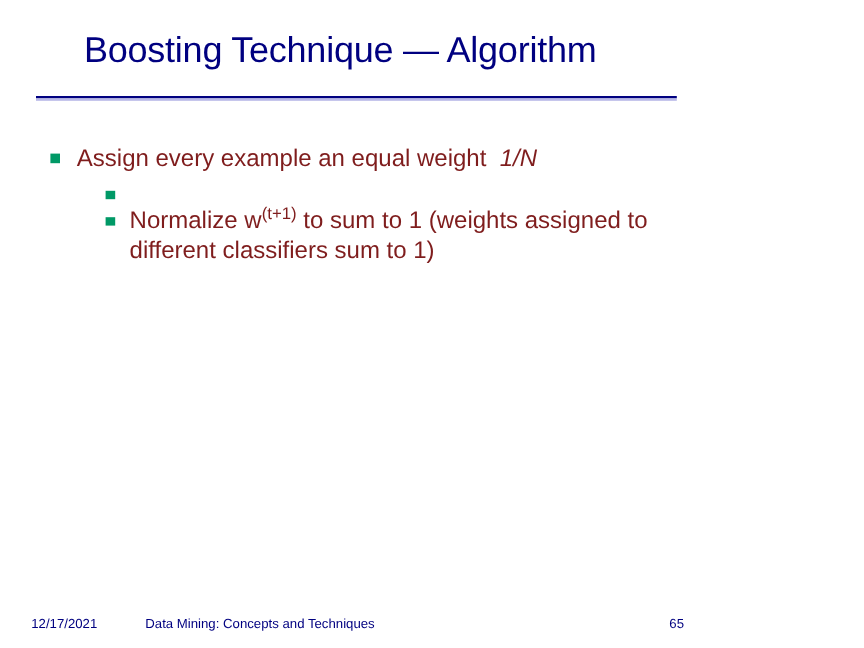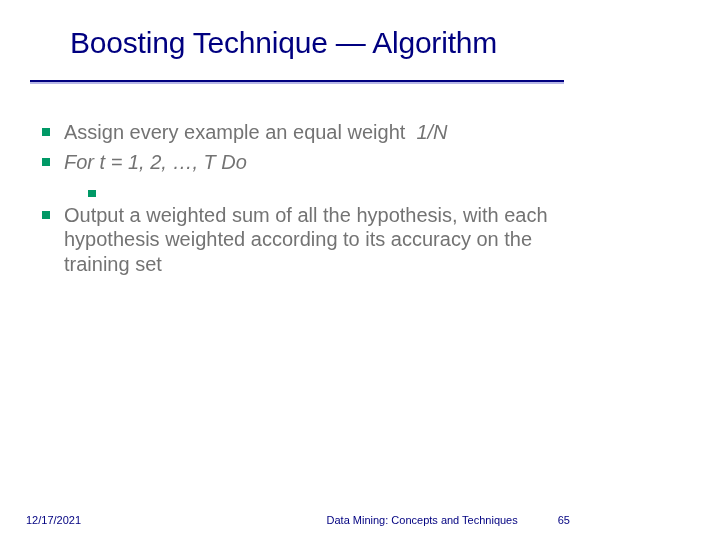--- a/index.html
+++ b/index.html
@@ -44,21 +44,21 @@
     height: 2px;
     background: #b8b8e8;
   }
   .body {
     position: absolute;
     top: 120px;
     left: 42px;
     right: 38px;
     font-size: 20px;
     line-height: 1.22;
-    color: #737373;
+    color: #7f1d1d;
   }
   .row {
     display: flex;
     align-items: flex-start;
     margin-bottom: 6px;
   }
   .bullet {
     width: 8px;
     height: 8px;
     background: #009966;
@@ -85,21 +85,21 @@
     left: 26px;
     right: 22px;
     display: flex;
     justify-content: space-between;
     align-items: flex-end;
     font-size: 11px;
     color: #000080;
     font-family: "Tahoma", "Verdana", sans-serif;
     gap: 40px;
   }
-  .footer .center { flex:1; text-align:right; }
+  .footer .center { flex:1; text-align:left; }
 </style>
 </head>
 <body>
 <div class="slide">
 
   <div class="title">Boosting Technique — Algorithm</div>
 
   <div class="rule">
     <div class="dark"></div>
     <div class="light"></div>
@@ -107,35 +107,33 @@
 
   <div class="body">
 
     <div class="row indent1">
       <div class="bullet"></div>
       <div class="text">
         <span>Assign every example an equal weight</span>&nbsp;&nbsp;<span class="italic">1/N</span>
       </div>
     </div>
 
-    <div class="row indent1">
-      <div class="bullet"></div>
-      <div class="text italic">For t = 1, 2, …, T Do</div>
-    </div>
 
 
     <div class="row indent2">
       <div class="bullet sub"></div>
     </div>
 
+    <div class="row indent2">
+      <div class="bullet sub"></div>
+      <div class="text">
+        <span>Normalize w</span><sup>(t+1)</sup> <span>to sum to 1 (weights assigned to different classifiers sum to 1)</span>
+      </div>
+    </div>
 
-    <div class="row indent1">
-      <div class="bullet"></div>
-      <div class="text">Output a weighted sum of all the hypothesis, with each hypothesis weighted according to its accuracy on the training set</div>
-    </div>
 
   </div>
 
   <div class="footer">
     <div>12/17/2021</div>
     <div class="center">Data Mining: Concepts and Techniques</div>
     <div>65</div>
   </div>
 
 </div>

